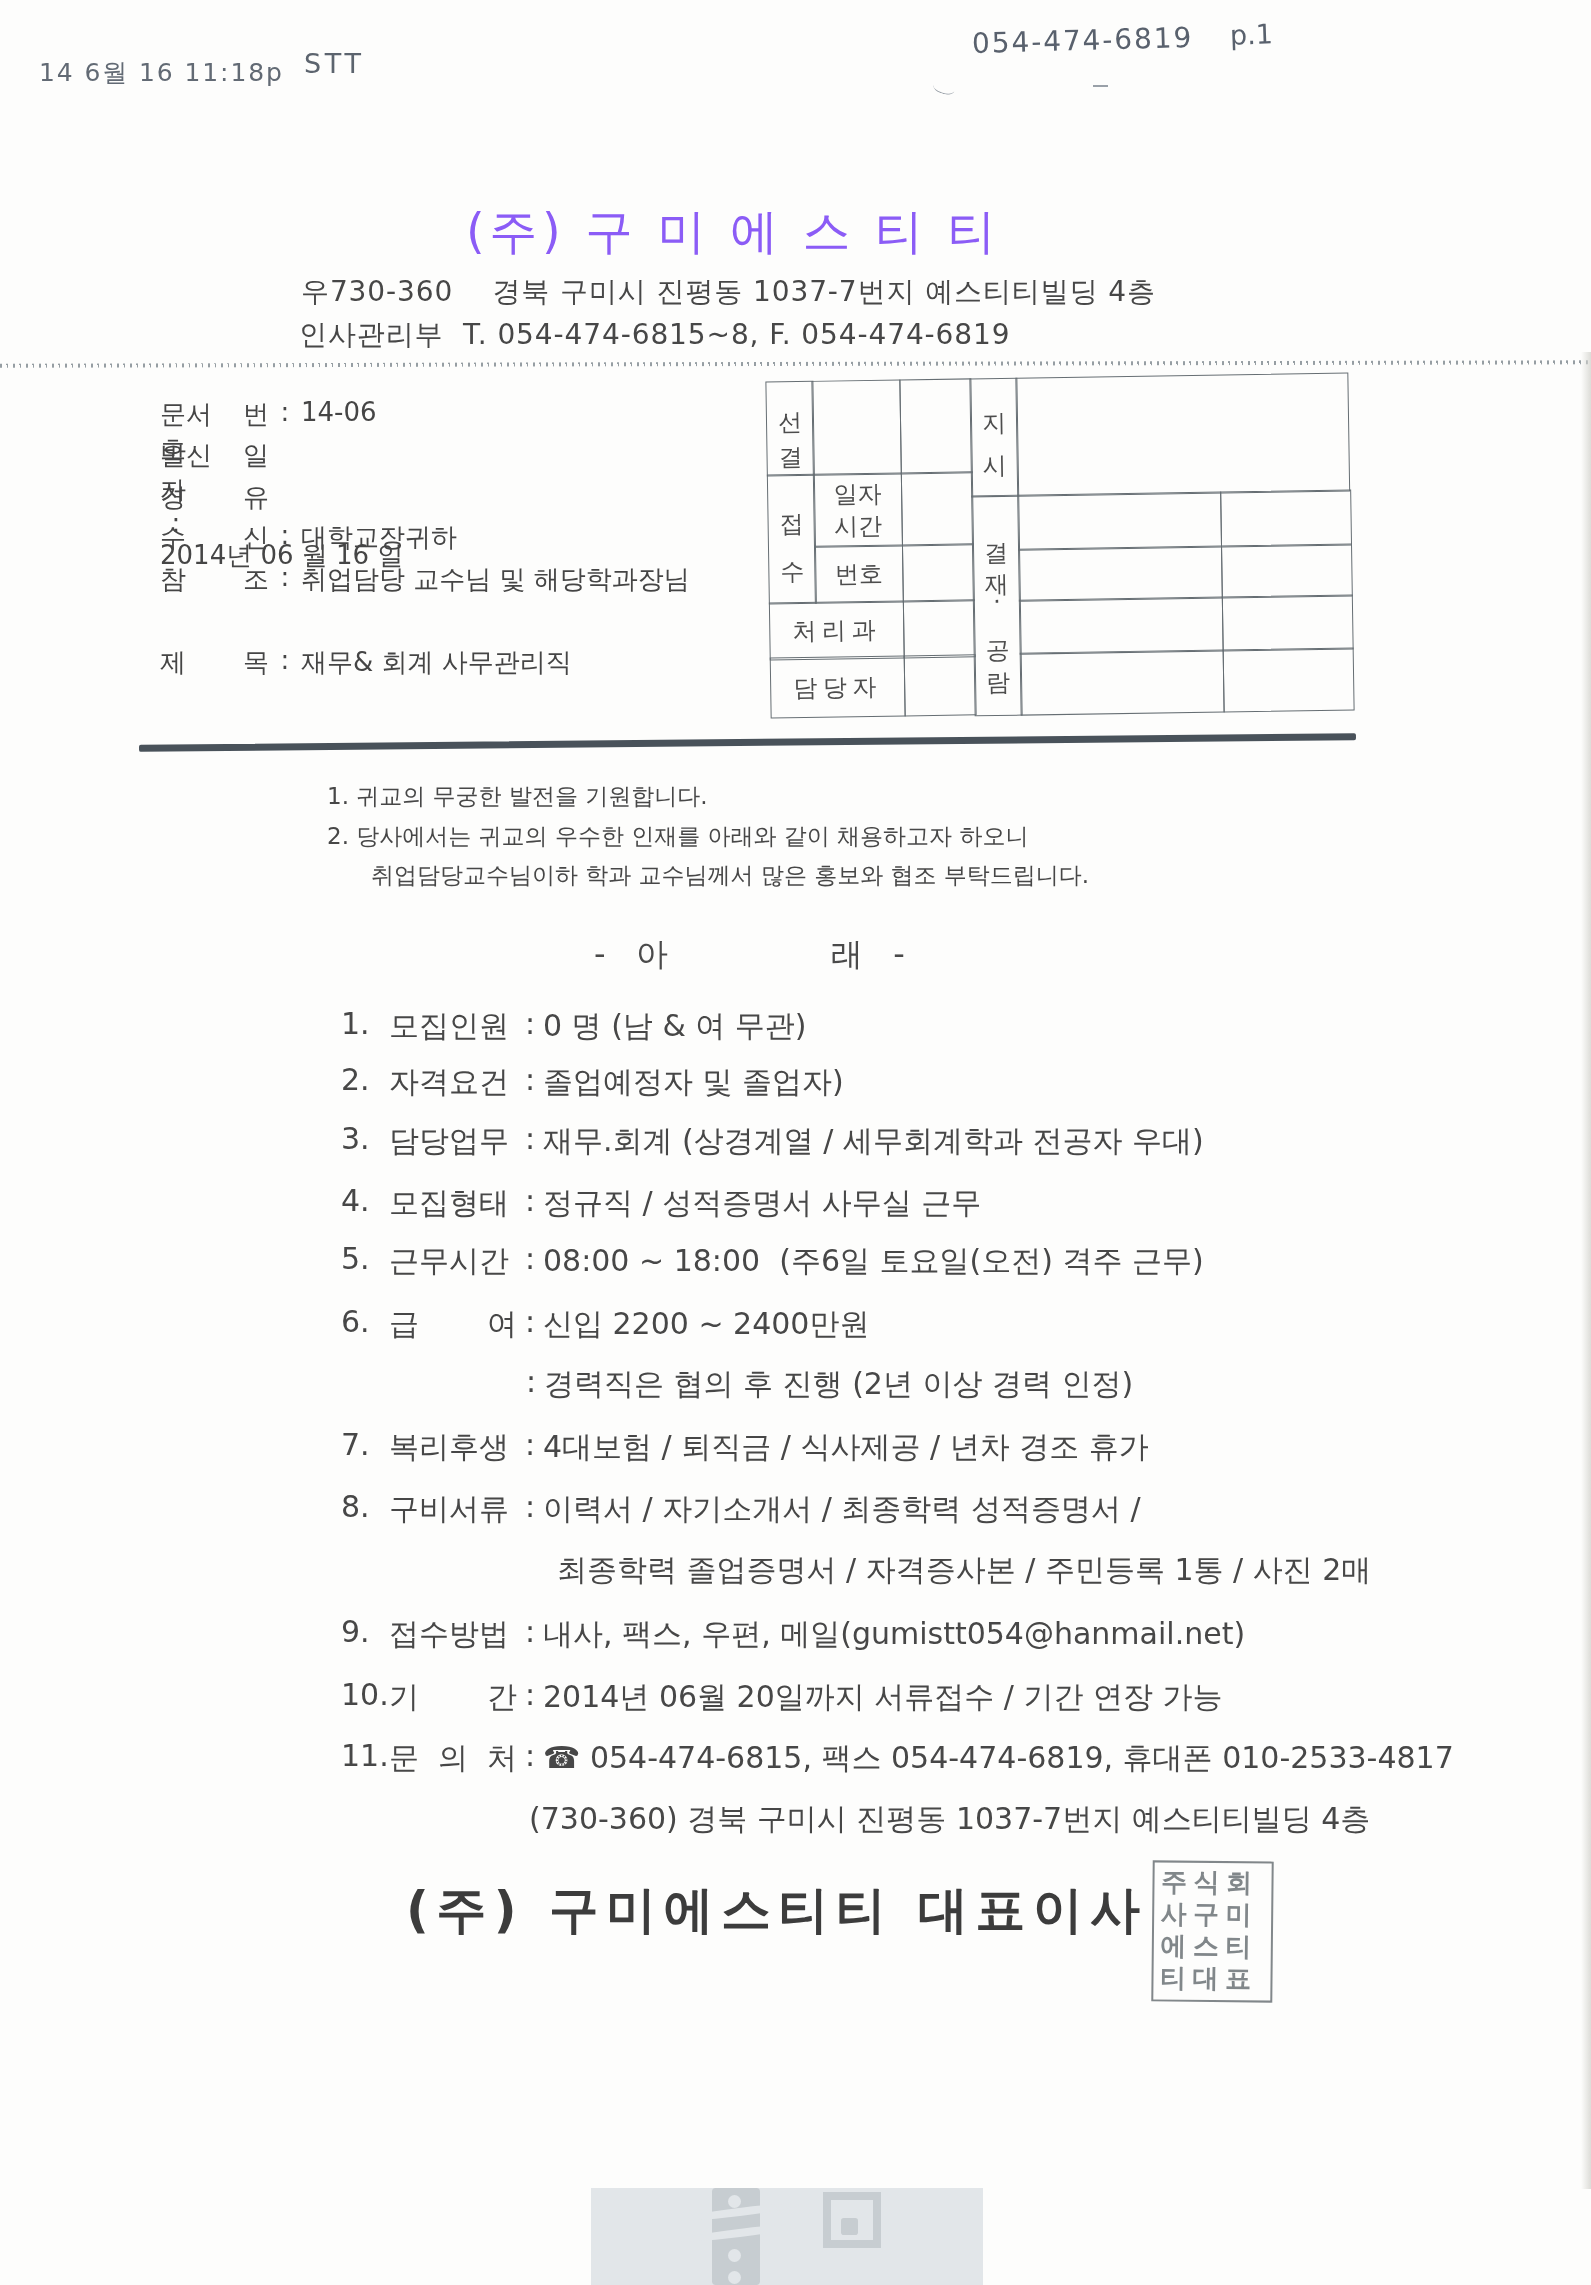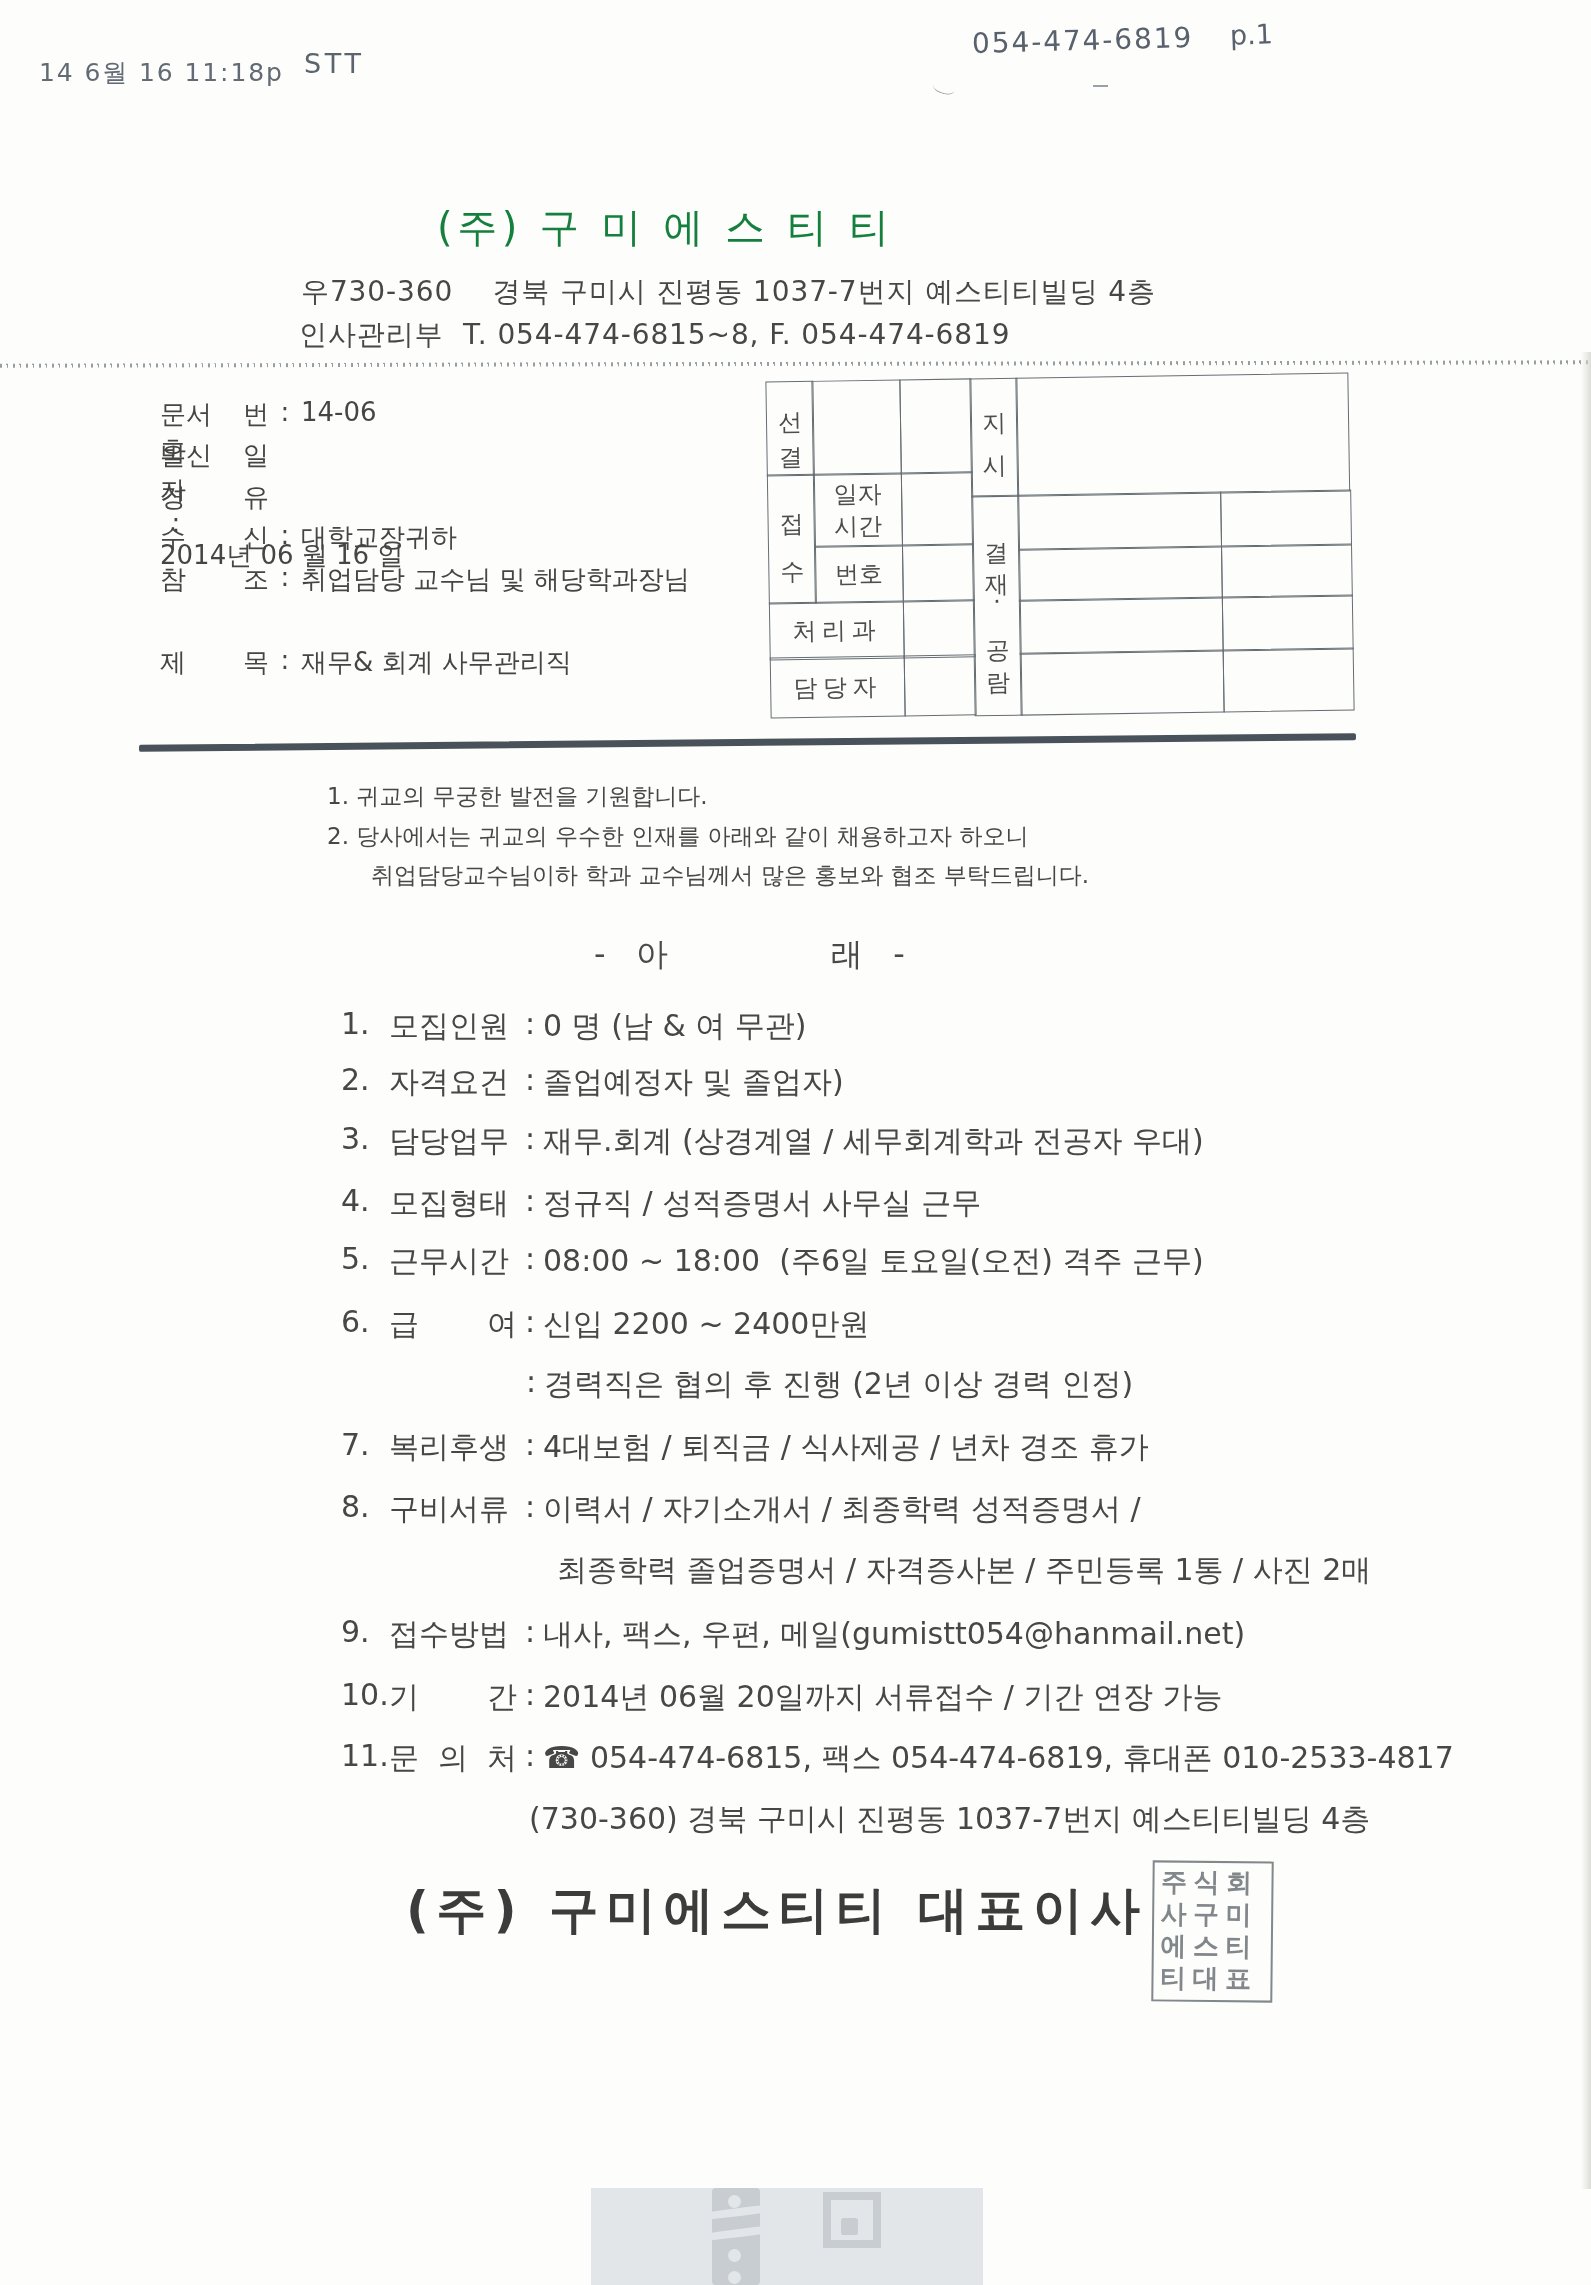--- a/index.html
+++ b/index.html
@@ -13,21 +13,21 @@
 
   
   .fax-dt   { left:39px;  top:56px;  font-size:25px; color:#626a74; letter-spacing:1.9px; }
   .fax-stt  { left:304px; top:48px;  font-size:27px; color:#5c646e; letter-spacing:3.7px; }
   .fax-num  { left:972px; top:24px; font-size:28px; color:#59616d; letter-spacing:1.9px; transform:rotate(-1.6deg); }
   .fax-pg   { left:1230px; top:18.6px; font-size:27px; color:#59616d; transform:rotate(-2deg); }
   .mark1 { left:933px; top:82px; width:22px; height:11px; border-bottom:1.9px solid #99a0a8; border-radius:0 0 70% 70%; transform:rotate(16deg); }
   .mark2 { left:1093px; top:85px; width:15px; height:0; border-top:2.8px solid #99a0a8; }
 
   
-  .lh-title   { left:437px; top:200px; font-size:40px; color:#15803d; letter-spacing:4.6px; white-space:pre; }
+  .lh-title   { left:466px; top:200px; font-size:48px; color:#8b5cf6; letter-spacing:4.6px; white-space:pre; }
   .lh-address { left:301px; top:273px; font-size:28px; color:#474747; letter-spacing:0.9px; white-space:pre; }
   .lh-contact { left:299px; top:316px; font-size:28px; color:#474747; letter-spacing:0.9px; white-space:pre; }
   .dotted-sep { left:0; top:362px; width:1592px; height:3.7px;
     background:repeating-linear-gradient(to right,#969ea3 0 1.9px, transparent 1.9px 6.5px);
     transform:rotate(-0.12deg); }
 
   
   .info-row { left:160px; display:flex; font-size:26px; color:#454545; }
   .info-row .lbl { display:inline-block; width:109px; text-align:justify; text-align-last:justify; white-space:pre-line; }
   .info-row .sep { display:inline-block; width:32px; text-align:center; }

